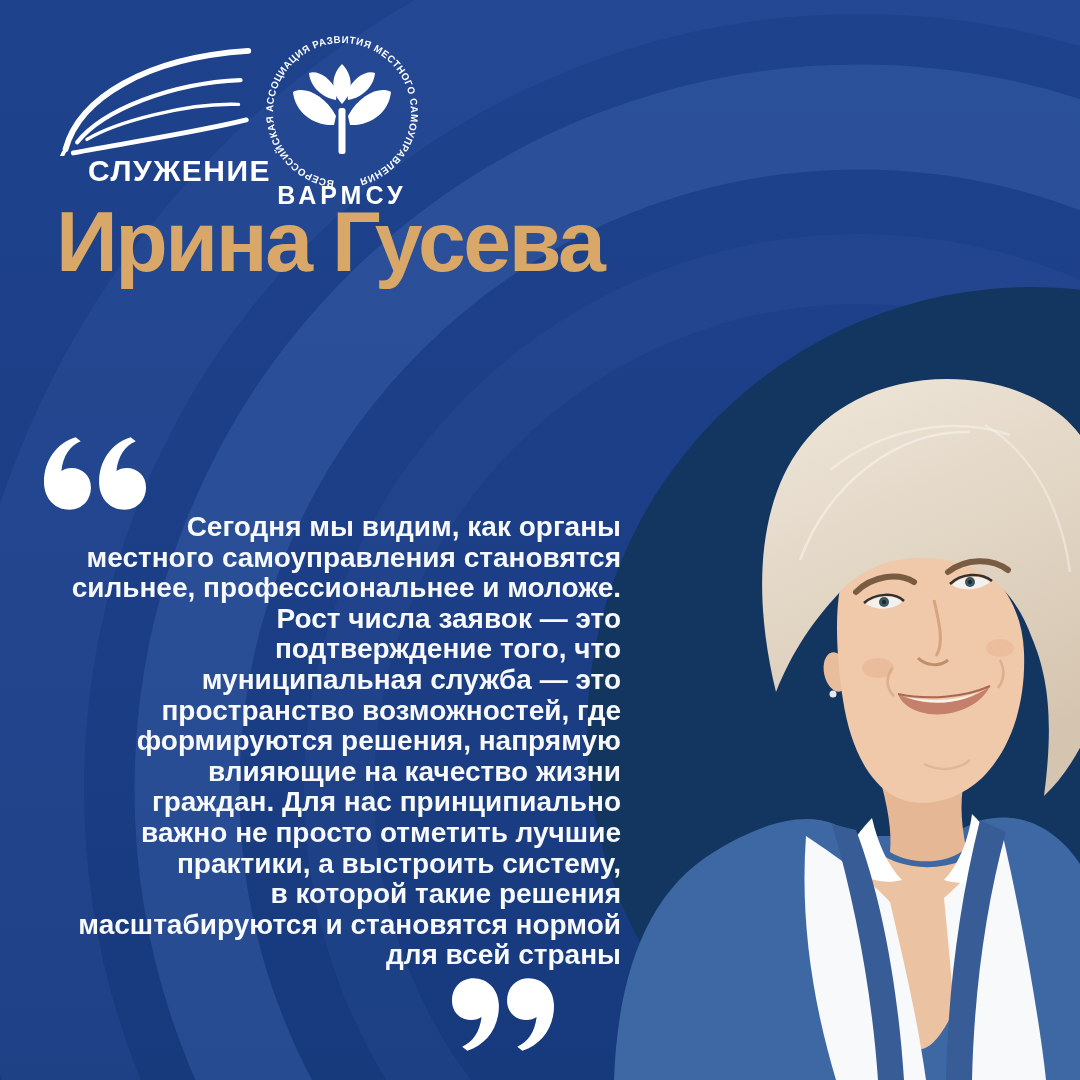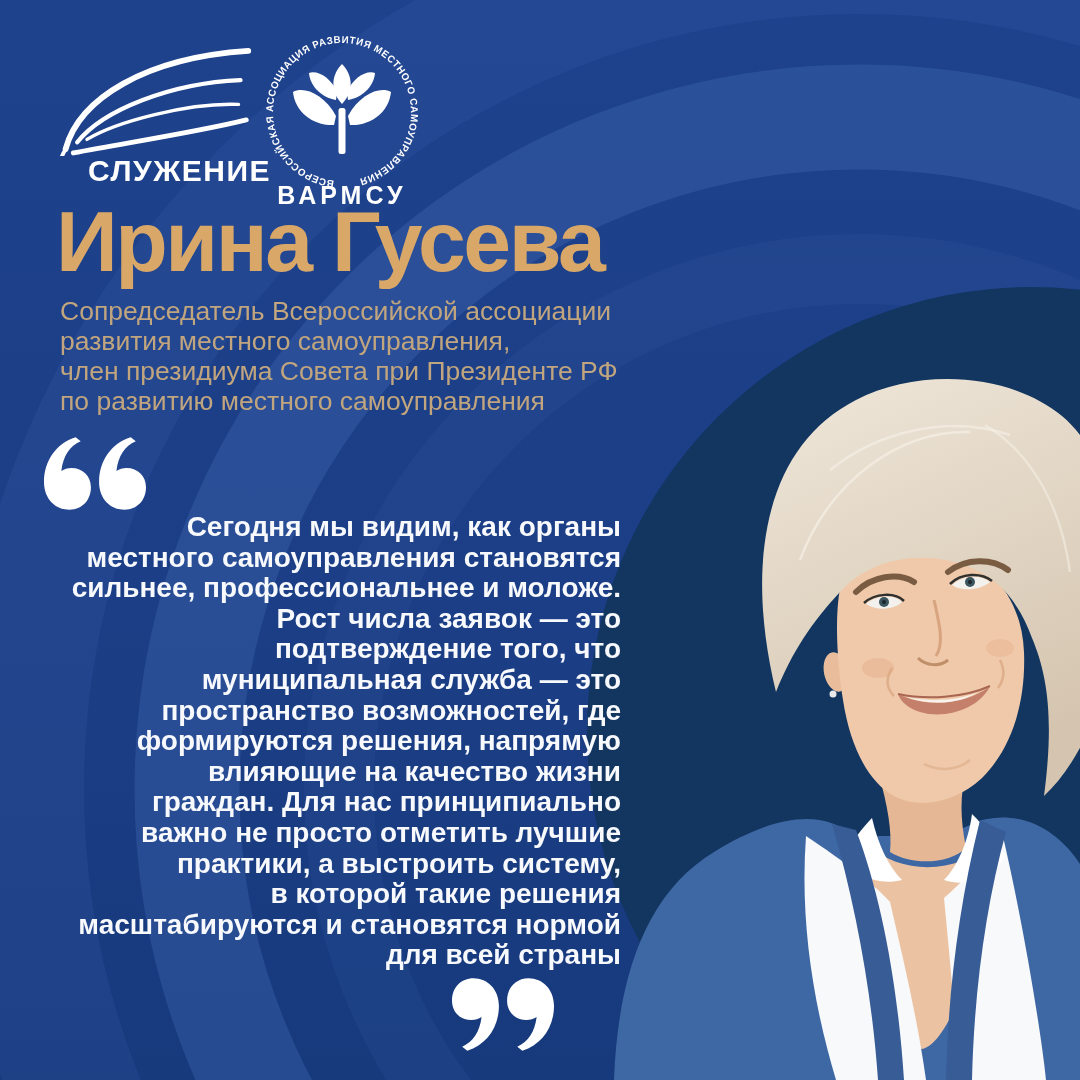--- a/index.html
+++ b/index.html
@@ -132,24 +132,20 @@
         <path d="M91,66 C97,52 110,44 119,47 C118,61 105,72 92,74 Z"></path>
         <path d="M81,66 C75,52 62,44 53,47 C54,61 67,72 80,74 Z"></path>
         <path d="M92,90 C104,68 124,60 135,66 C133,86 115,100 94,99 Z"></path>
         <path d="M80,90 C68,68 48,60 37,66 C39,86 57,100 78,99 Z"></path>
       </g>
       <text x="86" y="178" text-anchor="middle" font-size="25" font-weight="700" letter-spacing="4" fill="#ffffff">ВАРМСУ</text>
     </svg>
   </div>
 
   <h1 class="person-name">Ирина Гусева</h1>
-  <p class="person-role">Сопредседатель Всероссийской ассоциации
-развития местного самоуправления,
-член президиума Совета при Президенте РФ
-по развитию местного самоуправления</p>
 
   <svg class="q-mark q-open" viewBox="0 0 100 72">
     <g fill="#ffffff">
       <path d="M31,0 C12,6 0,23 0,44 C0,60 11,71 25,71 C37,71 46,62 46,49 C46,38 38,30 27,30 C23,30 20,31 17,33 C19,18 25,9 36,4 Z"></path>
       <path d="M85,0 C66,6 54,23 54,44 C54,60 65,71 79,71 C91,71 100,62 100,49 C100,38 92,30 81,30 C77,30 74,31 71,33 C73,18 79,9 90,4 Z"></path>
     </g>
   </svg>
 
   <p class="quote-text">Сегодня мы видим, как органы
 местного самоуправления становятся

